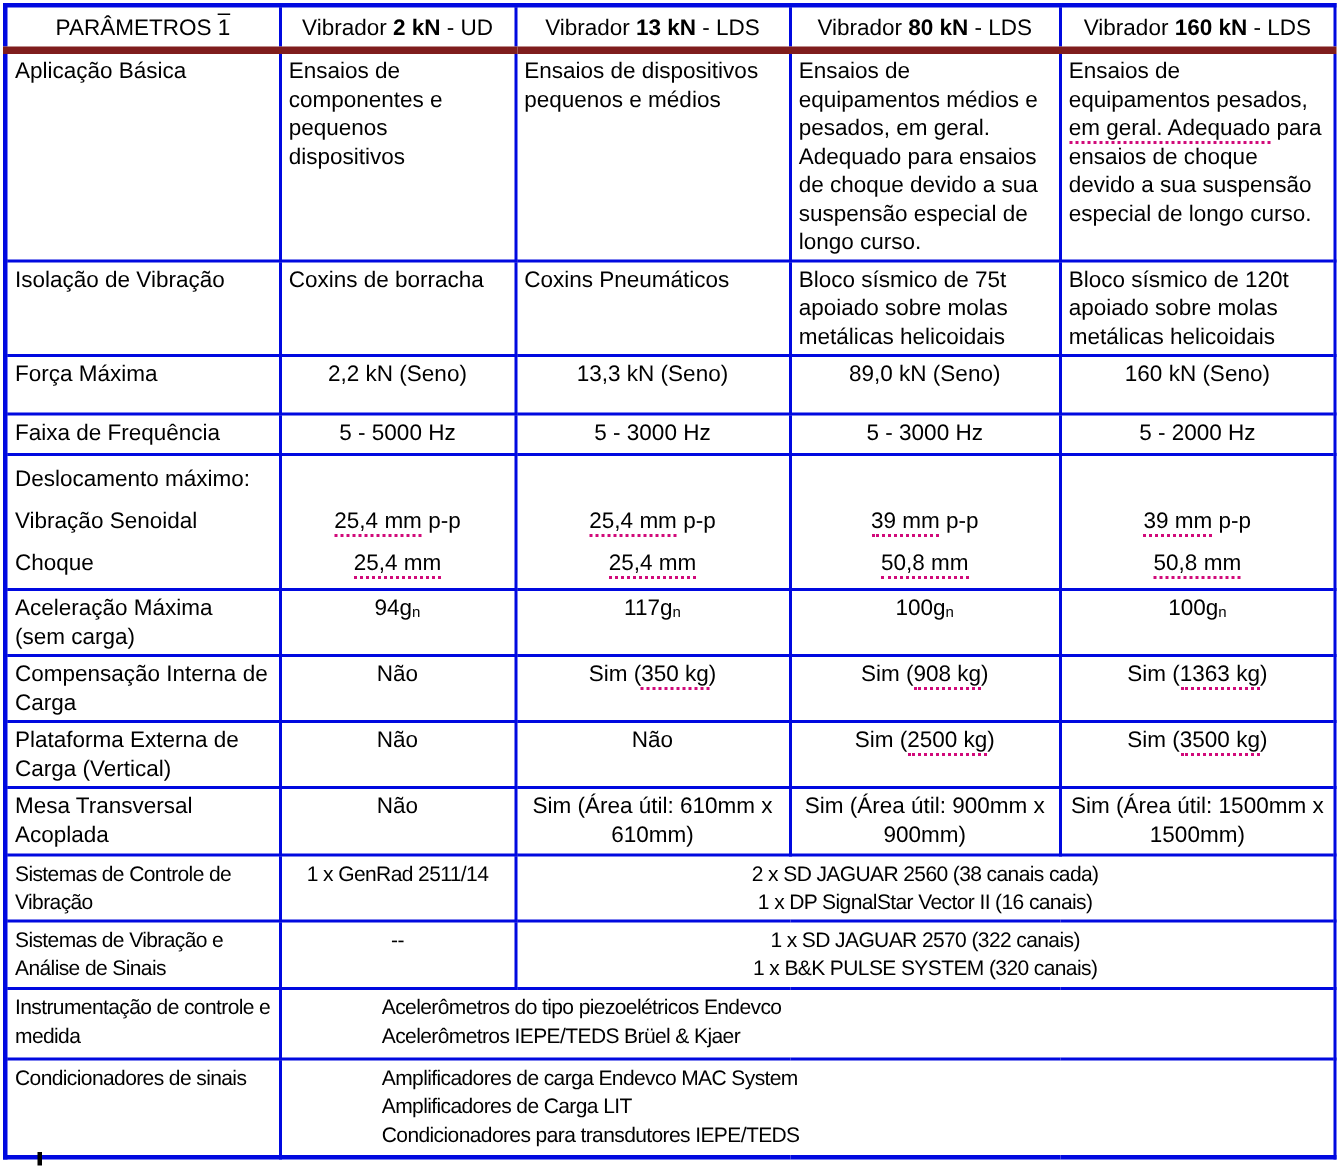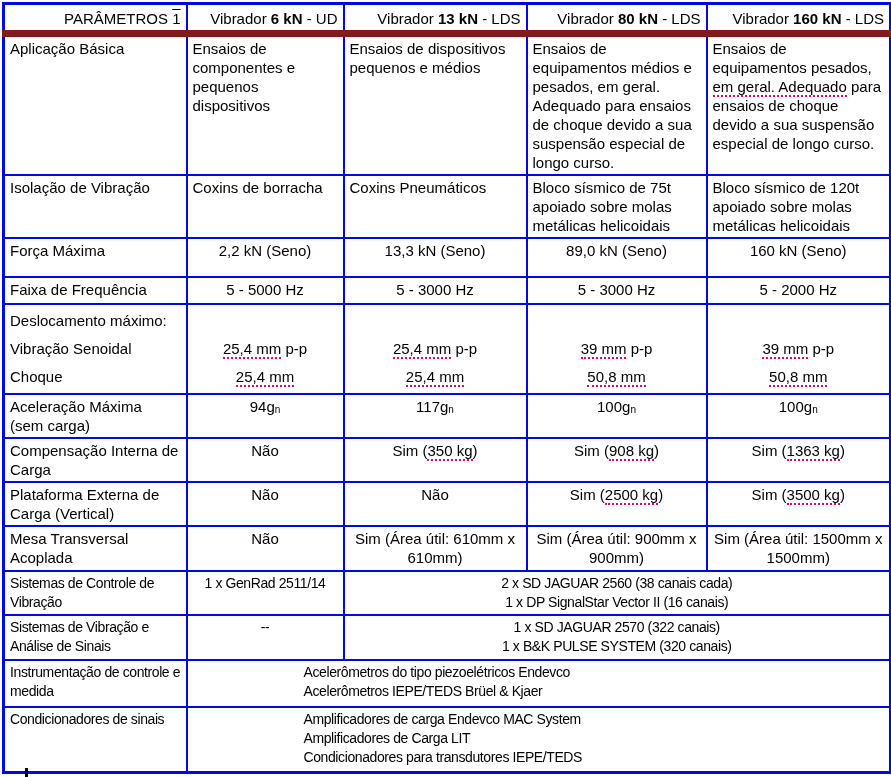--- a/index.html
+++ b/index.html
@@ -2,31 +2,31 @@
 <html><head>
 <meta charset="utf-8">
 <style>
   html,body{margin:0;padding:0;background:#ffffff;width:891px;height:777px;overflow:hidden;
     font-family:"Liberation Sans","DejaVu Sans",sans-serif;color:#000;}
   .page{position:relative;width:891px;height:777px;}
   table.spec{border-collapse:collapse;table-layout:fixed;width:887px;margin:2px 0 0 2px;
     border:3px solid #0009e0;}
   td{border:2px solid #0009e0;font-size:15px;line-height:19px;padding:2px 5px;
     vertical-align:top;overflow:hidden;word-wrap:break-word;}
-  tr.r-header td{border-bottom:7px solid #7f1d1d;text-align:right;vertical-align:middle;
+  tr.r-header td{border-bottom:5px solid #7f1d1d;text-align:center;vertical-align:middle;
     padding-top:3px;}
   .b{font-weight:bold;}
   .marker{text-decoration:overline;}
   .lbl{text-align:left;}
   .ctr{text-align:center;}
   .sq{border-bottom:2px dotted #d10a7a;}
   .gsub{font-size:10px;vertical-align:-1px;}
   .dline{height:28px;line-height:28px;white-space:nowrap;}
   tr.narrow td{font-size:14px;letter-spacing:-0.4px;line-height:19px;}
-  .indent{ text-align:left;padding-left:116px;}
+  .indent{ text-align:left;padding-left:67px;}
   .caret{position:absolute;left:25px;top:766px;width:3px;height:11px;background:#000;}
   
   tr.r-header{height:30px;} tr.r-modelo{height:26px;} tr.r-aplicacao{height:135px;}
   tr.r-isolacao{height:60px;} tr.r-forca{height:39px;} tr.r-faixa{height:27px;}
   tr.r-desloc{height:85px;margin-top:40px;} tr.r-acel{height:41px;} tr.r-comp{height:37px;}
   tr.r-plat{height:38px;} tr.r-mesa{height:45px;} tr.r-sctrl{height:32px;}
   tr.r-saq{height:45px;} tr.r-instr{height:47px;} tr.r-cond{height:65px;}
 </style>
 </head>
 <body>
@@ -40,21 +40,21 @@
     <col style="width:180px">
         <col style="width:184px">
   </colgroup>
 
   <tbody>
         <tr class="r-header">
     <td>
       <span>PARÂMETROS </span><span class="marker">1</span>
     </td>
     <td>
-      <span>Vibrador </span><span class="b">6 kN</span><span> - UD</span>
+      <span>Vibrador </span><span class="b">2 kN</span><span> - UD</span>
     </td>
     <td>
       <span>Vibrador </span><span class="b">13 kN</span><span> - LDS</span>
     </td>
     <td>
       <span>Vibrador </span><span class="b">80 kN</span><span> - LDS</span>
     </td>
     <td>
       <span>Vibrador </span><span class="b">160 kN</span><span> - LDS</span>
     </td>

